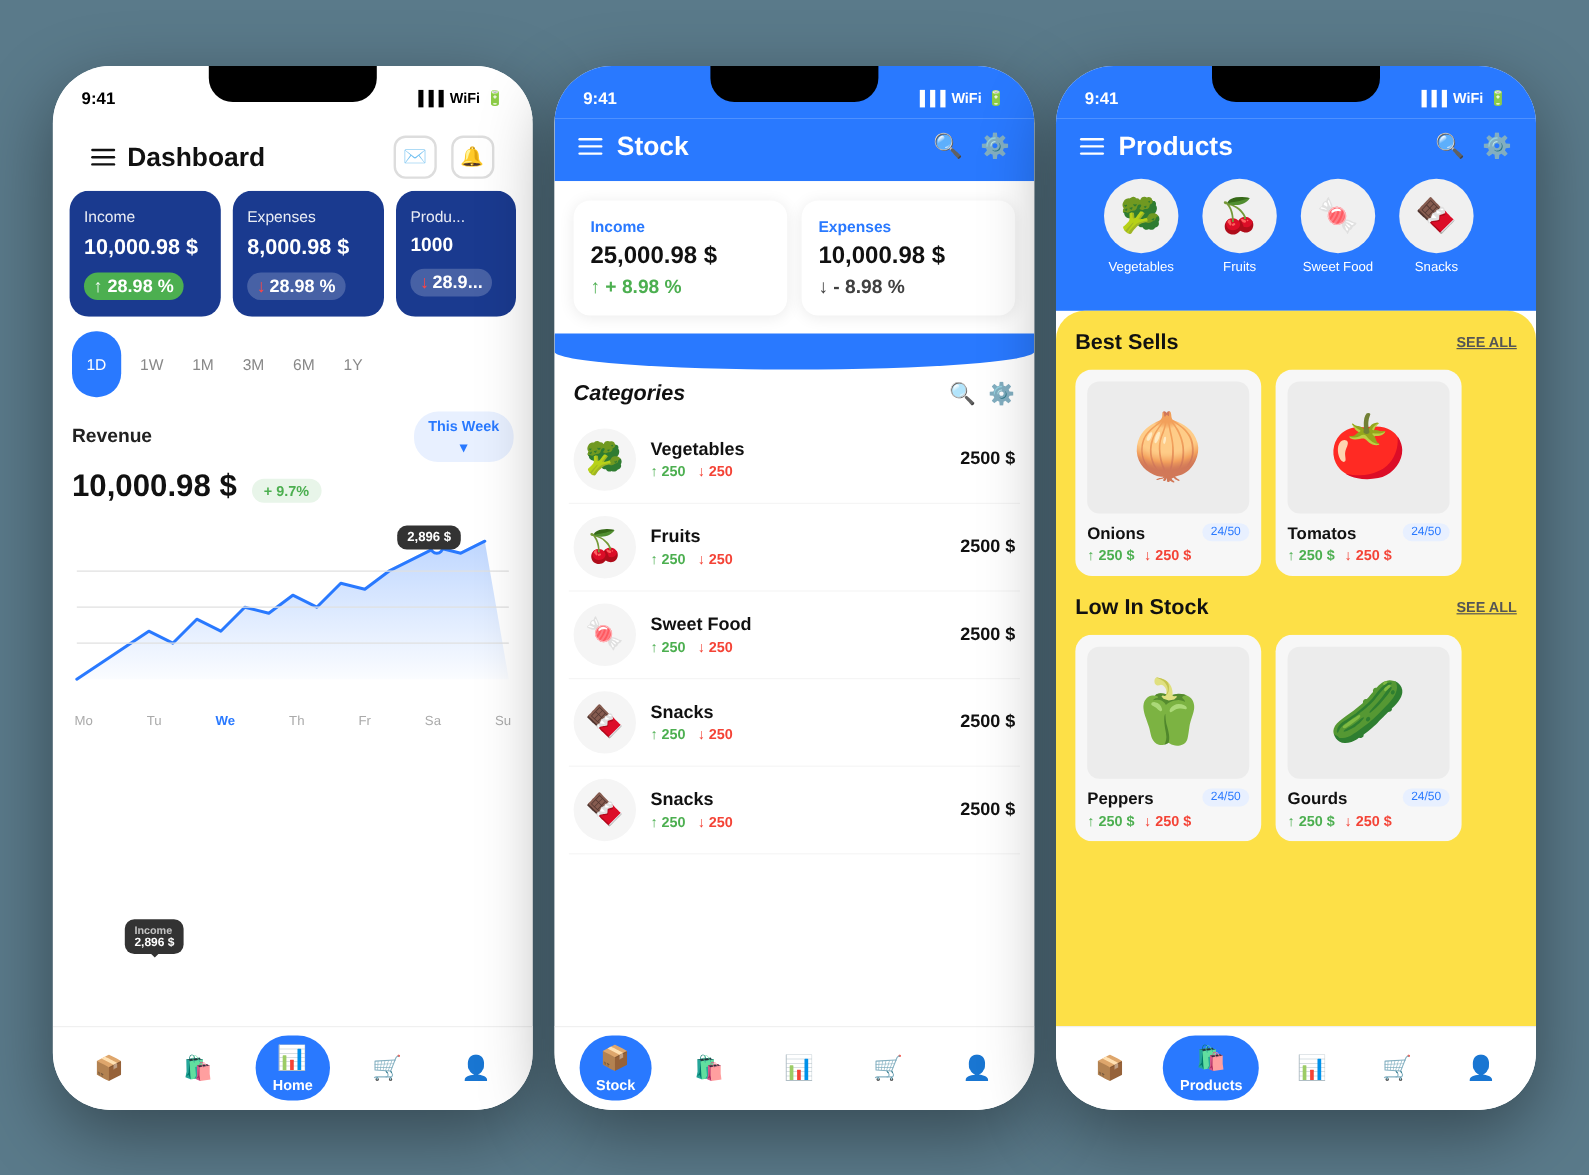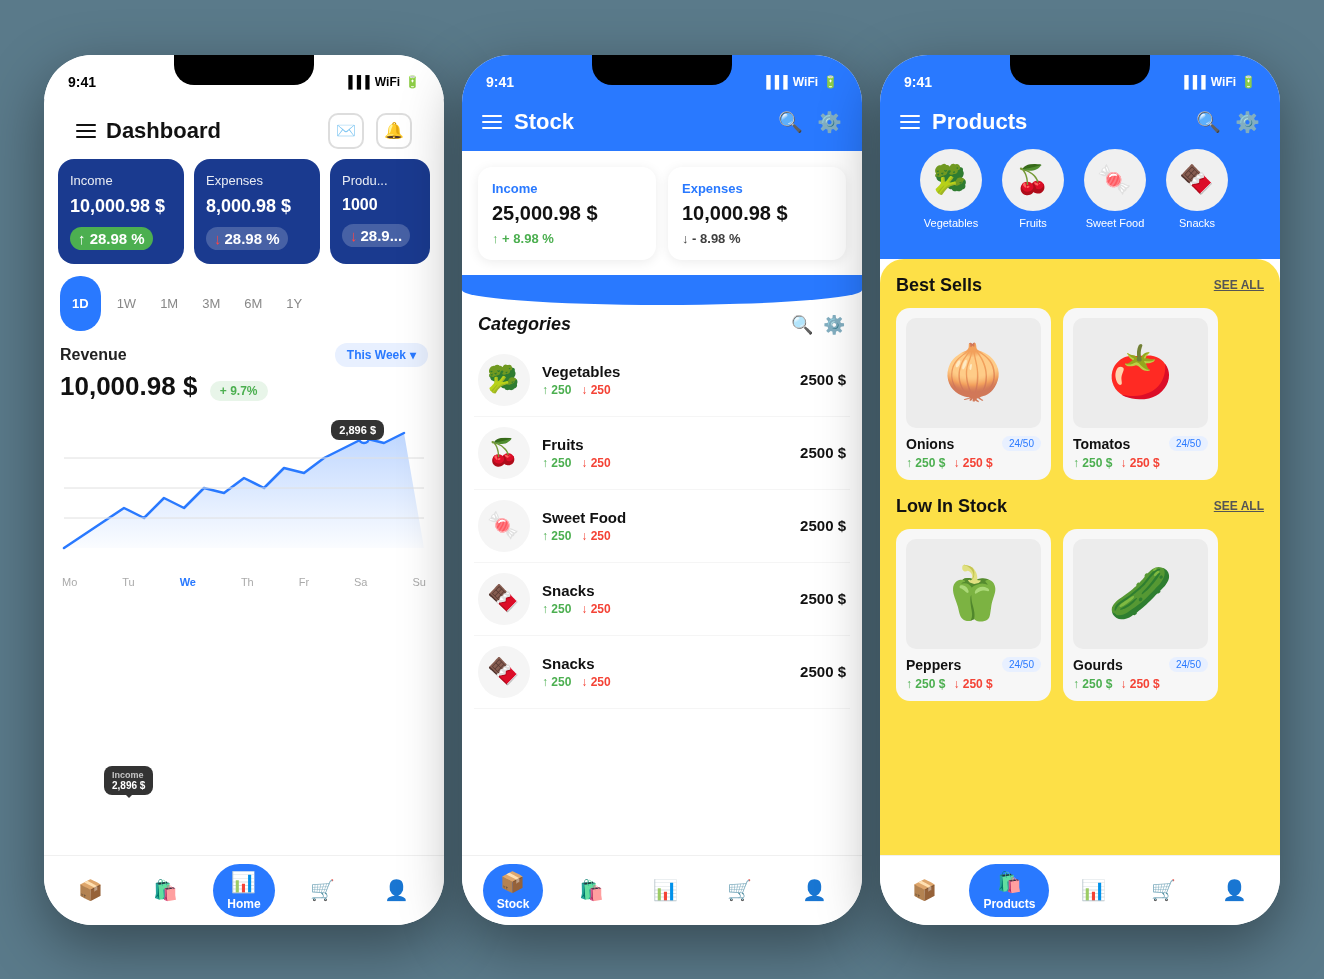--- a/index.html
+++ b/index.html
@@ -129,41 +129,41 @@
       font-weight: 500;
       color: #888;
       padding: 4px 8px;
       cursor: pointer;
     }
     .time-tab.active {
       background: #2979FF;
       color: #fff;
       border-radius: 20px;
       padding: 20px 12px;
-      font-weight: 700;
+      font-weight: 400;
     }
 
     .revenue-section { padding: 6px 16px; }
     .revenue-header {
       display: flex;
       align-items: center;
       justify-content: space-between;
       margin-bottom: 4px;
     }
     .revenue-title { font-size: 16px; font-weight: 600; color: #222; }
     .week-btn {
       background: #e8f0ff;
       border: none;
       border-radius: 20px;
       padding: 5px 12px;
       font-size: 12px;
       color: #2979FF;
       font-weight: 600;
       cursor: pointer;
-      display: flex; align-items: center; gap: 4px;
+      display: flex; align-items: center; gap: 4px; flex-direction: column;
     }
     .revenue-value { font-size: 26px; font-weight: 700; color: #111; margin-bottom: 6px; }
     .revenue-pct {
       display: inline-block;
       background: #e8f5e9;
       color: #4CAF50;
       border-radius: 20px;
       padding: 3px 10px;
       font-size: 12px;
       font-weight: 600;
@@ -268,21 +268,21 @@
     }
     .stock-card {
       flex: 1;
       background: #fff;
       border-radius: 14px;
       padding: 14px;
       box-shadow: 0 2px 12px rgba(0,0,0,0.08);
     }
     .stock-card-title { font-size: 13px; color: #2979FF; font-weight: 600; margin-bottom: 6px; }
     .stock-card-value { font-size: 20px; font-weight: 700; color: #111; margin-bottom: 6px; }
-    .stock-card-pct { font-size: 13px; font-weight: 600; }
+    .stock-card-pct { font-size: 16px; font-weight: 600; }
     .pct-green { color: #4CAF50; }
     .pct-red { color: #404040; }
 
     .categories-header {
       display: flex;
       align-items: center;
       justify-content: space-between;
       padding: 10px 16px 8px;
     }
     .categories-title { font-size: 18px; font-weight: 700; color: #111; font-style: italic; }

